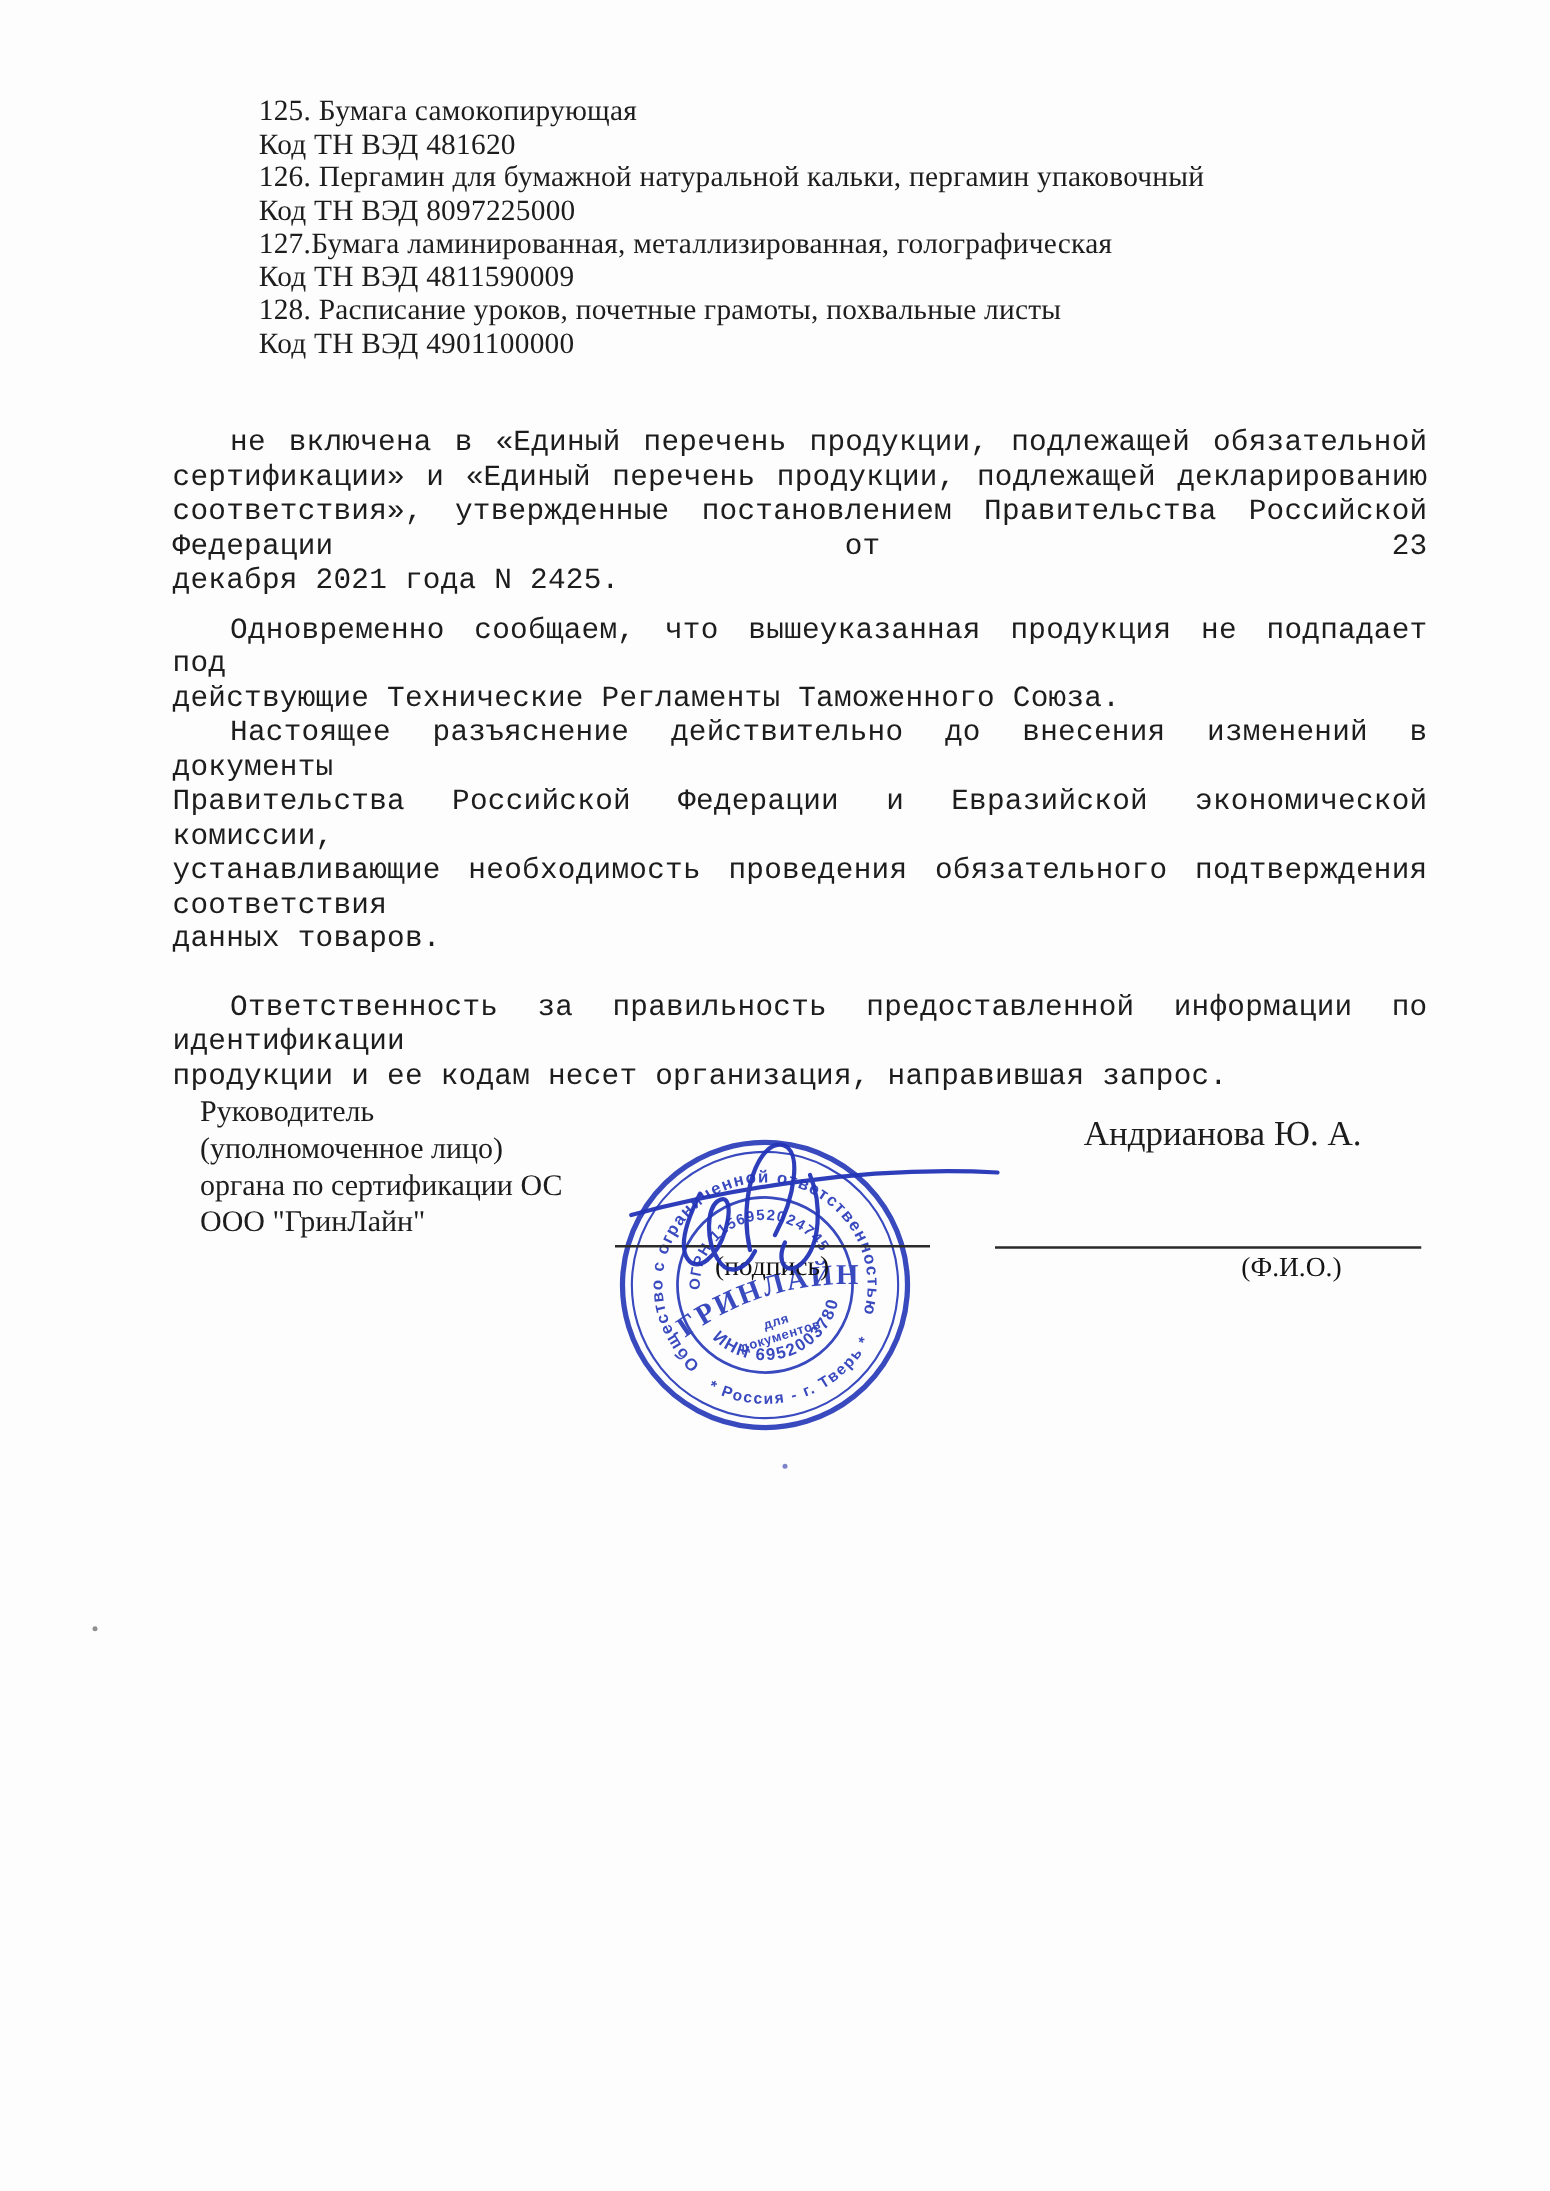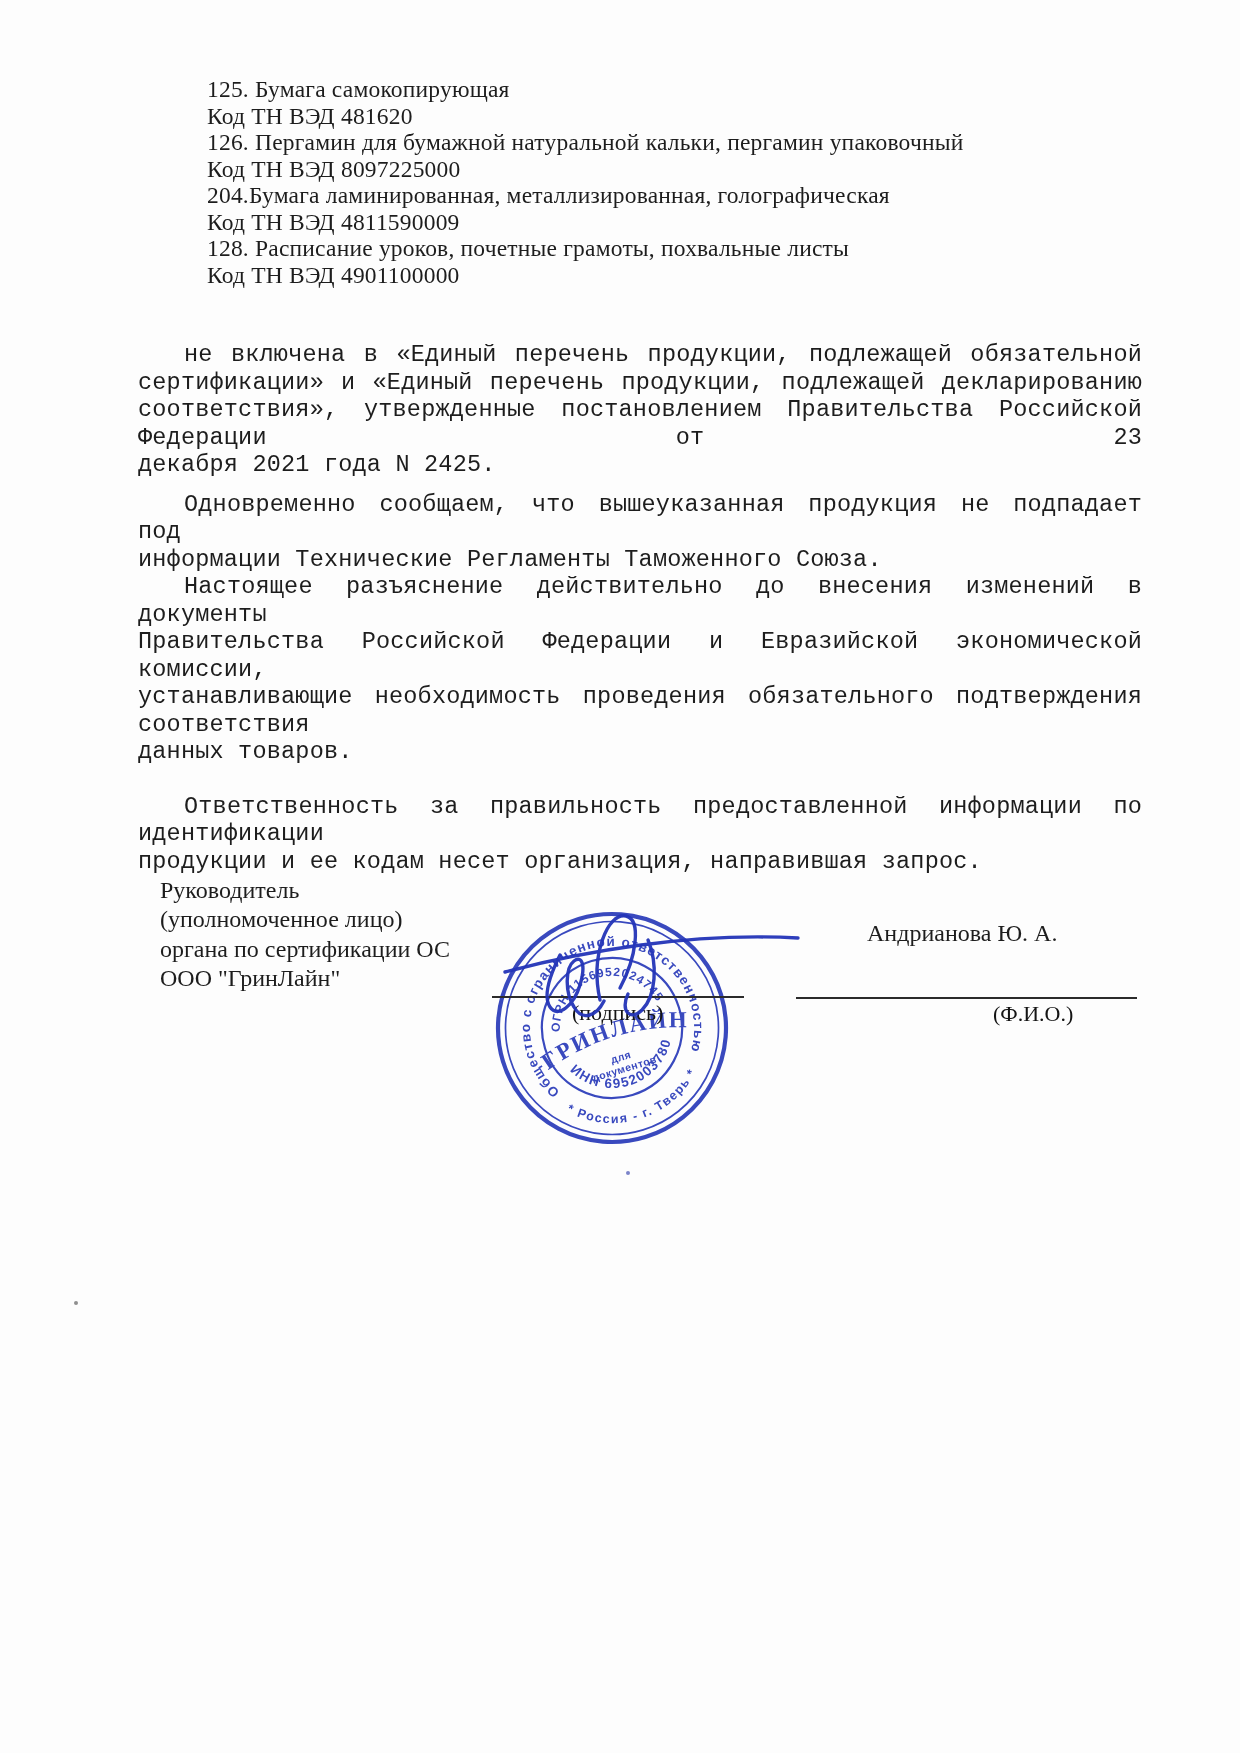--- a/index.html
+++ b/index.html
@@ -21,21 +21,21 @@
   
   .sig-left{position:absolute;left:160px;top:876px;width:420px;font-size:24px;line-height:29.4px;}
   .sig-line{white-space:pre;}
 
   .hline{position:absolute;height:2px;background:#2b2b2b;z-index:6;}
   .hline-left{left:492px;top:996px;width:252px;}
   .hline-right{left:796px;top:997px;width:341px;}
   .caption{position:absolute;font-size:22px;color:#141414;z-index:7;}
   .sig-caption{left:572px;top:1000px;}
   .fio-caption{left:993px;top:1001px;}
-  .fio-name{position:absolute;left:867px;top:920px;font-size:24px;color:#1d1d1d;}
+  .fio-name{position:absolute;left:867px;top:892px;font-size:28px;color:#1d1d1d;}
 
   
   .stamp-svg{position:absolute;left:487px;top:903px;z-index:4;opacity:.93;}
   .sign-svg{position:absolute;left:420px;top:880px;z-index:8;}
   .stamp-outer-text{font-family:"Liberation Sans",sans-serif;font-weight:bold;font-size:13.5px;letter-spacing:1.2px;}
   .stamp-bottom-text{font-family:"Liberation Sans",sans-serif;font-weight:bold;font-size:12.5px;letter-spacing:1.5px;}
   .stamp-arc-text{font-family:"Liberation Sans",sans-serif;font-weight:bold;font-size:12px;letter-spacing:1px;}
   .stamp-inn-text{font-family:"Liberation Sans",sans-serif;font-weight:bold;font-size:13.5px;letter-spacing:1.5px;}
   .stamp-company{font-family:"Liberation Serif",serif;font-weight:bold;font-size:23px;letter-spacing:2px;}
   .stamp-small{font-family:"Liberation Sans",sans-serif;font-weight:bold;font-size:10.5px;letter-spacing:.5px;}
@@ -52,42 +52,42 @@
   <section class="product-list">
 
       <div class="plist-line">125. Бумага самокопирующая</div>
 
       <div class="plist-line">Код ТН ВЭД 481620</div>
 
       <div class="plist-line">126. Пергамин для бумажной натуральной кальки, пергамин упаковочный</div>
 
       <div class="plist-line">Код ТН ВЭД 8097225000</div>
 
-      <div class="plist-line">204.Бумага ламинированная, металлизированная, голографическая</div>
+      <div class="plist-line">127.Бумага ламинированная, металлизированная, голографическая</div>
 
       <div class="plist-line">Код ТН ВЭД 4811590009</div>
 
       <div class="plist-line">128. Расписание уроков, почетные грамоты, похвальные листы</div>
 
       <div class="plist-line">Код ТН ВЭД 4901100000</div>
     </section>
 
   <section class="body-text">
 
       <div class="bline indent just">не включена в «Единый перечень продукции, подлежащей обязательной</div>
 
       <div class="bline just">сертификации» и «Единый перечень продукции, подлежащей декларированию</div>
 
       <div class="bline just">соответствия», утвержденные постановлением Правительства Российской Федерации от 23</div>
 
       <div class="bline">декабря 2021 года N 2425.</div>
 
       <div class="bline indent just gap-small">Одновременно сообщаем, что вышеуказанная продукция не подпадает под</div>
 
-      <div class="bline">информации  Технические Регламенты Таможенного Союза.</div>
+      <div class="bline">действующие  Технические Регламенты Таможенного Союза.</div>
 
       <div class="bline indent just">Настоящее разъяснение действительно до внесения изменений в документы</div>
 
       <div class="bline just">Правительства Российской Федерации и Евразийской экономической комиссии,</div>
 
       <div class="bline just">устанавливающие необходимость проведения обязательного подтверждения соответствия</div>
 
       <div class="bline">данных товаров.</div>
 
       <div class="bline indent just gap-para">Ответственность за правильность предоставленной информации по идентификации</div>

